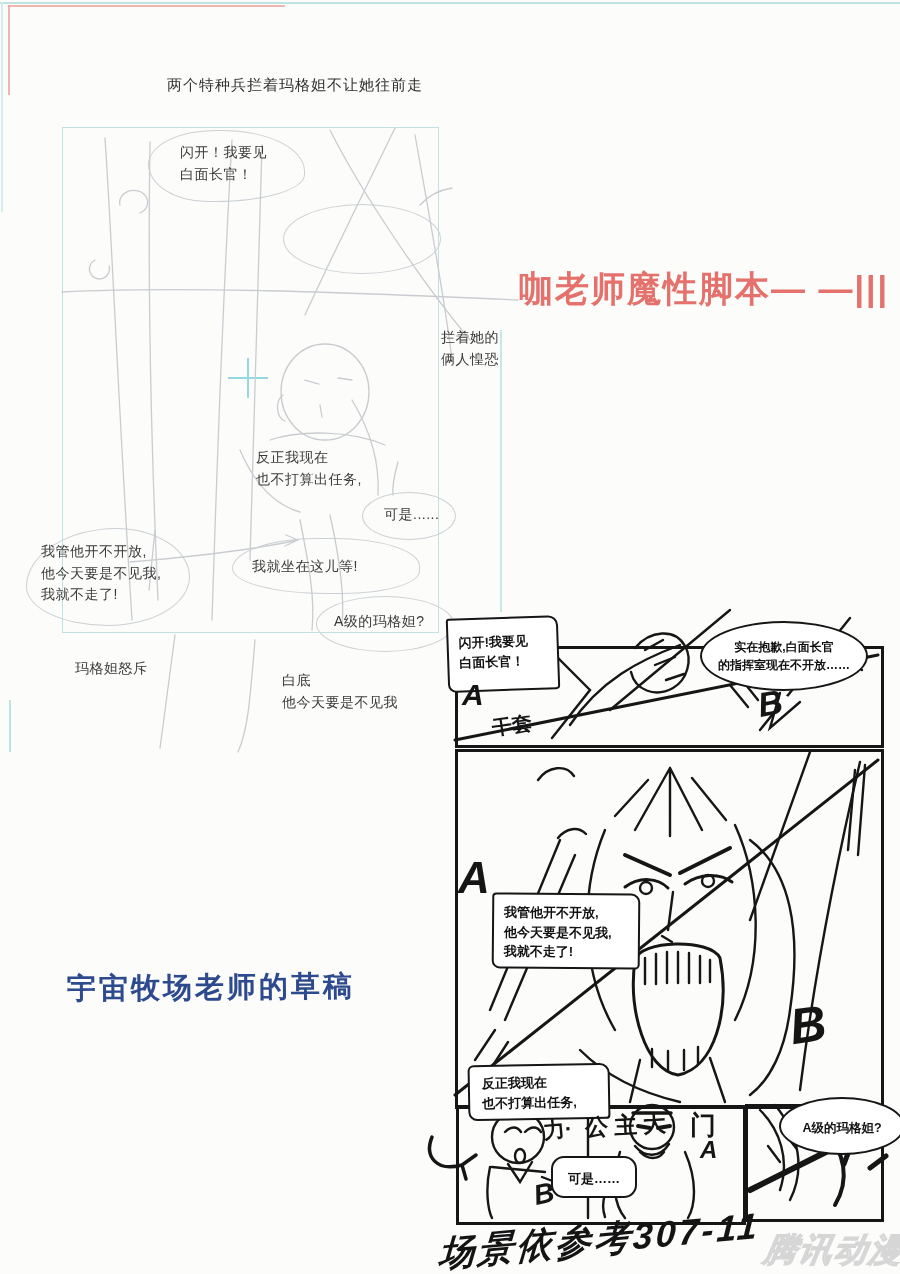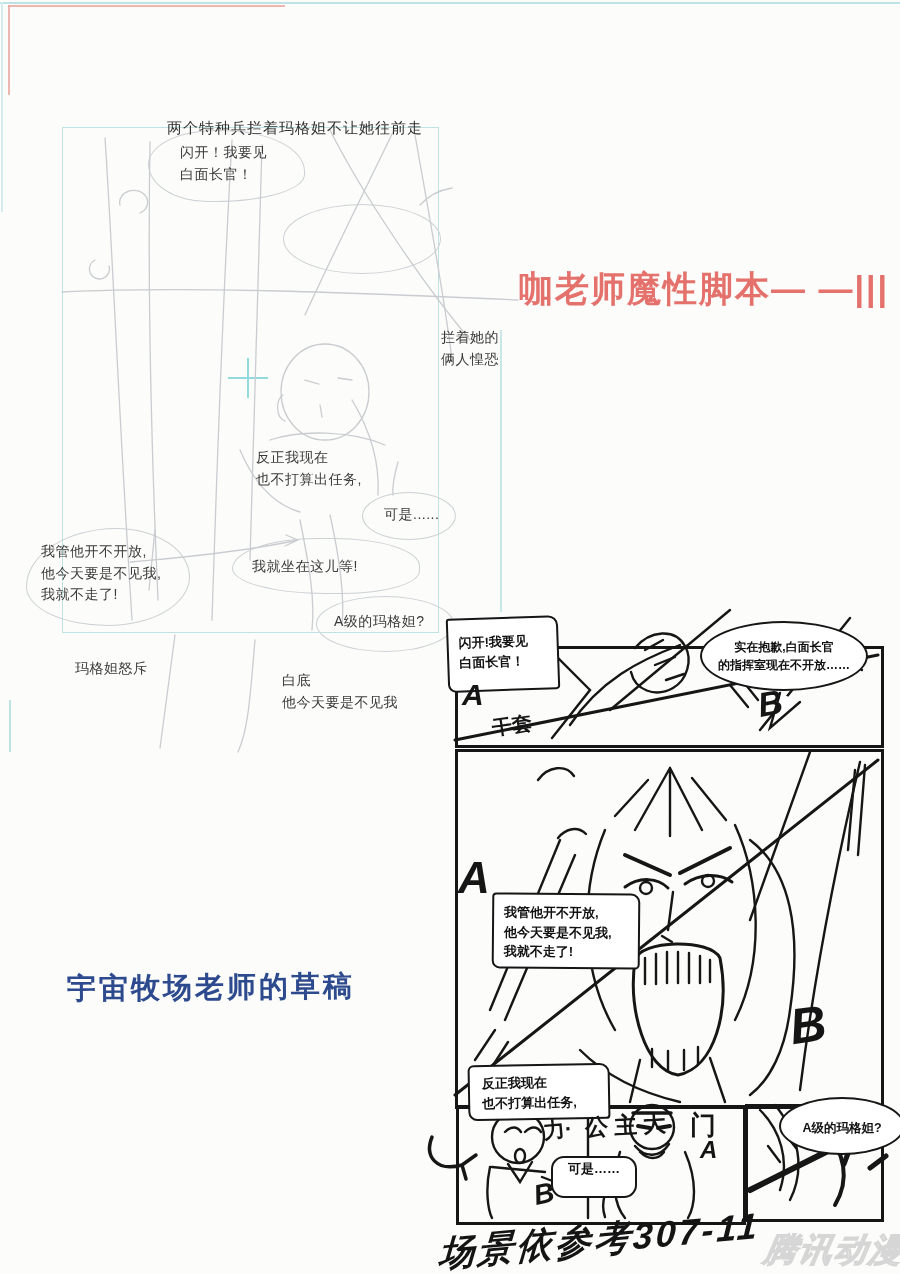--- a/index.html
+++ b/index.html
@@ -84,21 +84,21 @@
     </g>
   </svg>
 
   <div class="bubble-faint" style="left:148px;top:130px;width:155px;height:70px;border-radius:45% 55% 60% 40% / 50% 60% 40% 55%;"></div>
   <div class="bubble-faint" style="left:283px;top:204px;width:156px;height:68px;"></div>
   <div class="bubble-faint" style="left:26px;top:528px;width:162px;height:96px;border-radius:55% 45% 50% 50% / 60% 50% 50% 40%;"></div>
   <div class="bubble-faint" style="left:362px;top:492px;width:92px;height:46px;"></div>
   <div class="bubble-faint" style="left:232px;top:538px;width:186px;height:54px;border-radius:50% 50% 45% 55% / 60% 55% 45% 50%;"></div>
   <div class="bubble-faint" style="left:316px;top:596px;width:136px;height:54px;"></div>
 
-  <div class="t sb-caption z3" style="left:167px;top:76px;margin-top:43px;">两个特种兵拦着玛格妲不让她往前走</div>
+  <div class="t sb-caption z3" style="left:167px;top:76px;">两个特种兵拦着玛格妲不让她往前走</div>
   <div class="t sb-text z3" style="left:180px;top:142px;">闪开！我要见
 白面长官！</div>
   <div class="t sb-text z3" style="left:441px;top:327px;">拦着她的
 俩人惶恐</div>
   <div class="t sb-text z3" style="left:256px;top:447px;">反正我现在
 也不打算出任务,</div>
   <div class="t sb-text z3" style="left:384px;top:504px;">可是......</div>
   <div class="t sb-text z3" style="left:41px;top:541px;">我管他开不开放,
 他今天要是不见我,
 我就不走了!</div>
@@ -180,21 +180,21 @@
 
   <div class="ink-bubble" style="left:447px;top:617px;width:112px;height:74px;padding:13px 0 0 10px;transform:rotate(-2deg);border-radius:3px 10px 4px 8px;">闪开!我要见
 白面长官！</div>
   <div class="ink-bubble" style="left:700px;top:621px;width:168px;height:70px;border-radius:50%;text-align:center;padding-top:15px;font-size:12px;">实在抱歉,白面长官
 的指挥室现在不开放……</div>
   <div class="ink-bubble" style="left:492px;top:893px;width:148px;height:76px;padding:8px 0 0 10px;transform:rotate(.5deg);border-radius:4px 9px 5px 8px;">我管他开不开放,
 他今天要是不见我,
 我就不走了!</div>
   <div class="ink-bubble" style="left:468px;top:1064px;width:142px;height:56px;padding:7px 0 0 12px;transform:rotate(-1deg);border-radius:6px 10px 4px 9px;">反正我现在
 也不打算出任务,</div>
-  <div class="ink-bubble" style="left:551px;top:1156px;width:86px;height:42px;border-radius:13px;text-align:center;padding-top:1px;">可是……</div>
+  <div class="ink-bubble" style="left:551px;top:1156px;width:86px;height:42px;border-radius:13px;text-align:center;padding-top:11px;">可是……</div>
   <div class="ink-bubble" style="left:779px;top:1097px;width:126px;height:58px;border-radius:50%;text-align:center;padding-top:20px;font-size:12.5px;">A级的玛格妲?</div>
 
   <div class="hand" style="left:462px;top:678px;font-size:30px;font-style:italic;">A</div>
   <div class="hand" style="left:492px;top:712px;font-size:20px;transform:rotate(-8deg);">干套</div>
   <div class="hand" style="left:758px;top:684px;font-size:34px;font-style:italic;transform:rotate(-10deg);">B</div>
   <div class="hand" style="left:458px;top:853px;font-size:44px;font-style:italic;">A</div>
   <div class="hand" style="left:790px;top:996px;font-size:50px;font-style:italic;transform:rotate(-8deg);">B</div>
   <div class="hand" style="left:543px;top:1115px;font-size:22px;transform:rotate(-5deg);">力·</div>
   <div class="hand" style="left:585px;top:1110px;font-size:23px;letter-spacing:6px;transform:rotate(-3deg);">公主大</div>
   <div class="hand" style="left:690px;top:1108px;font-size:26px;">门</div>

